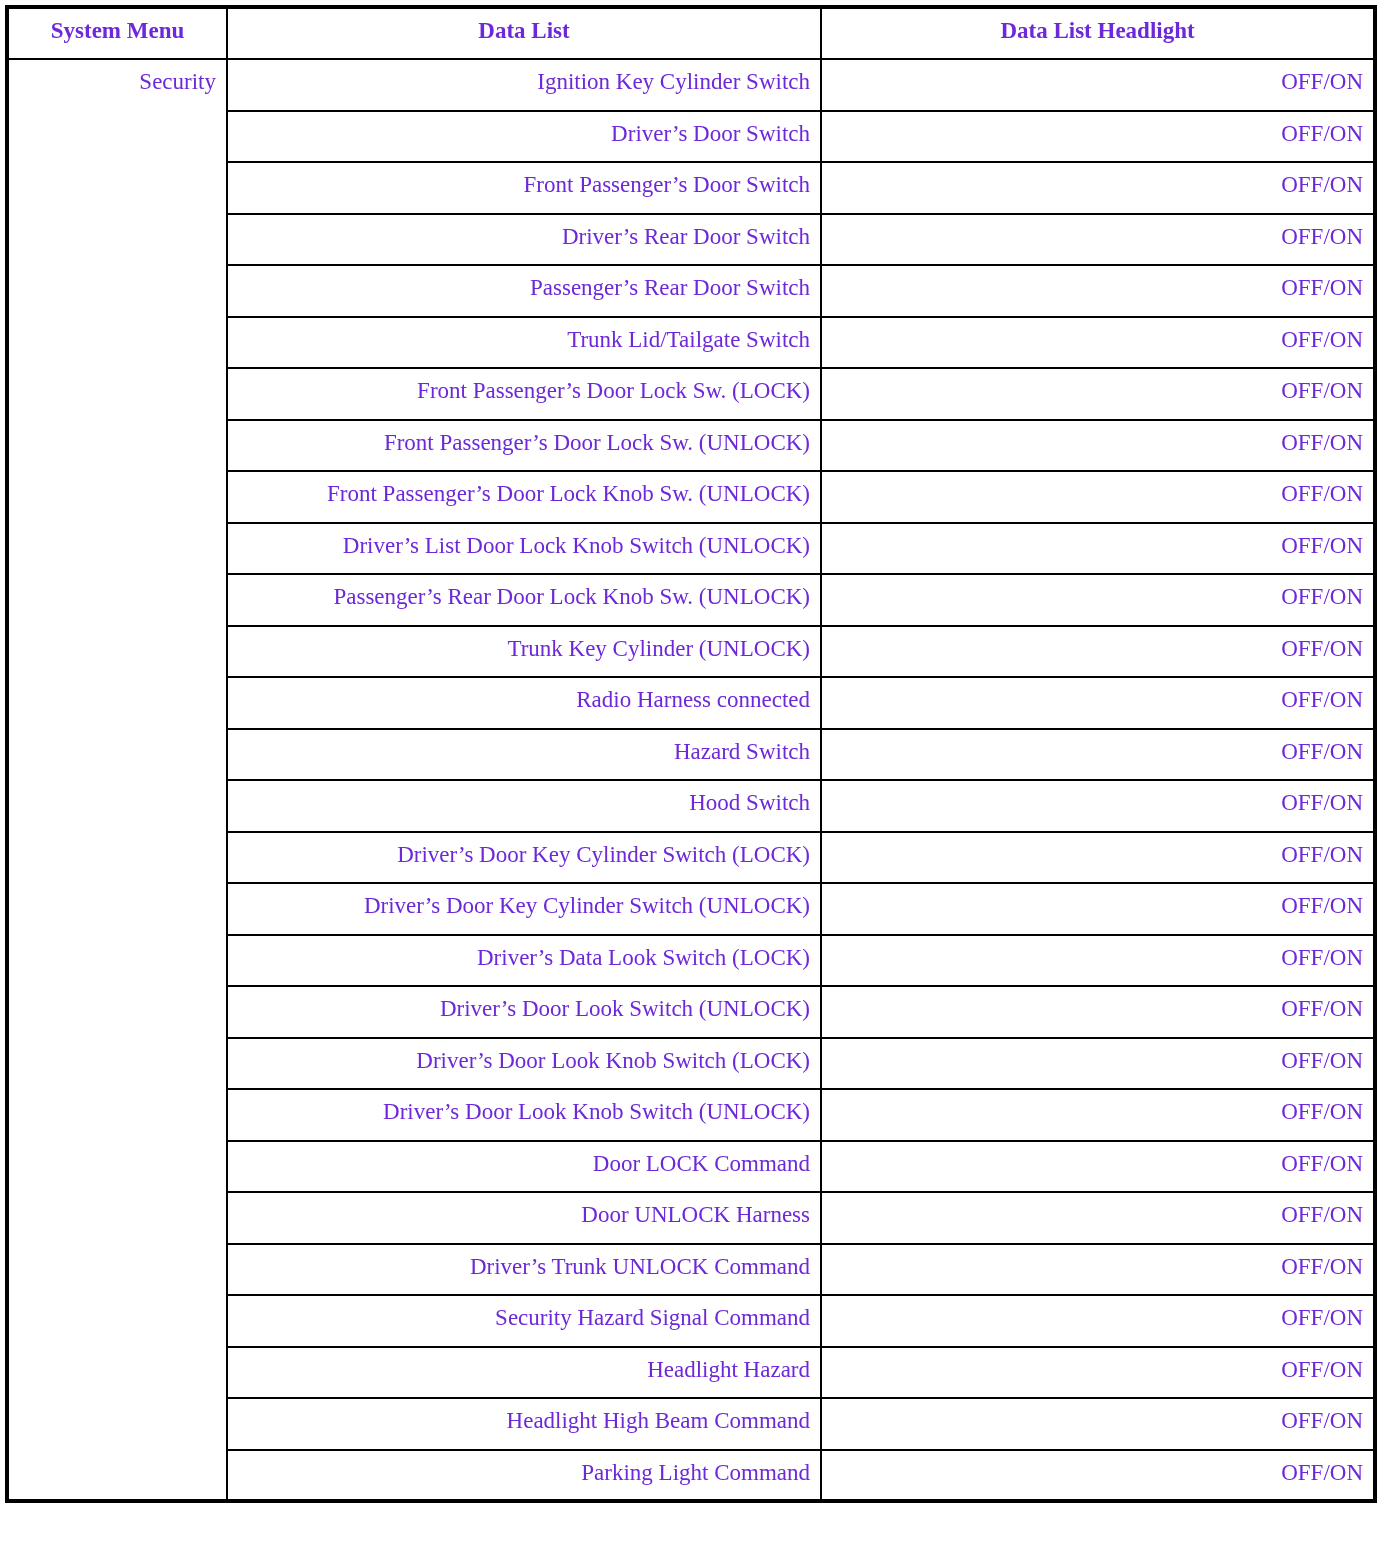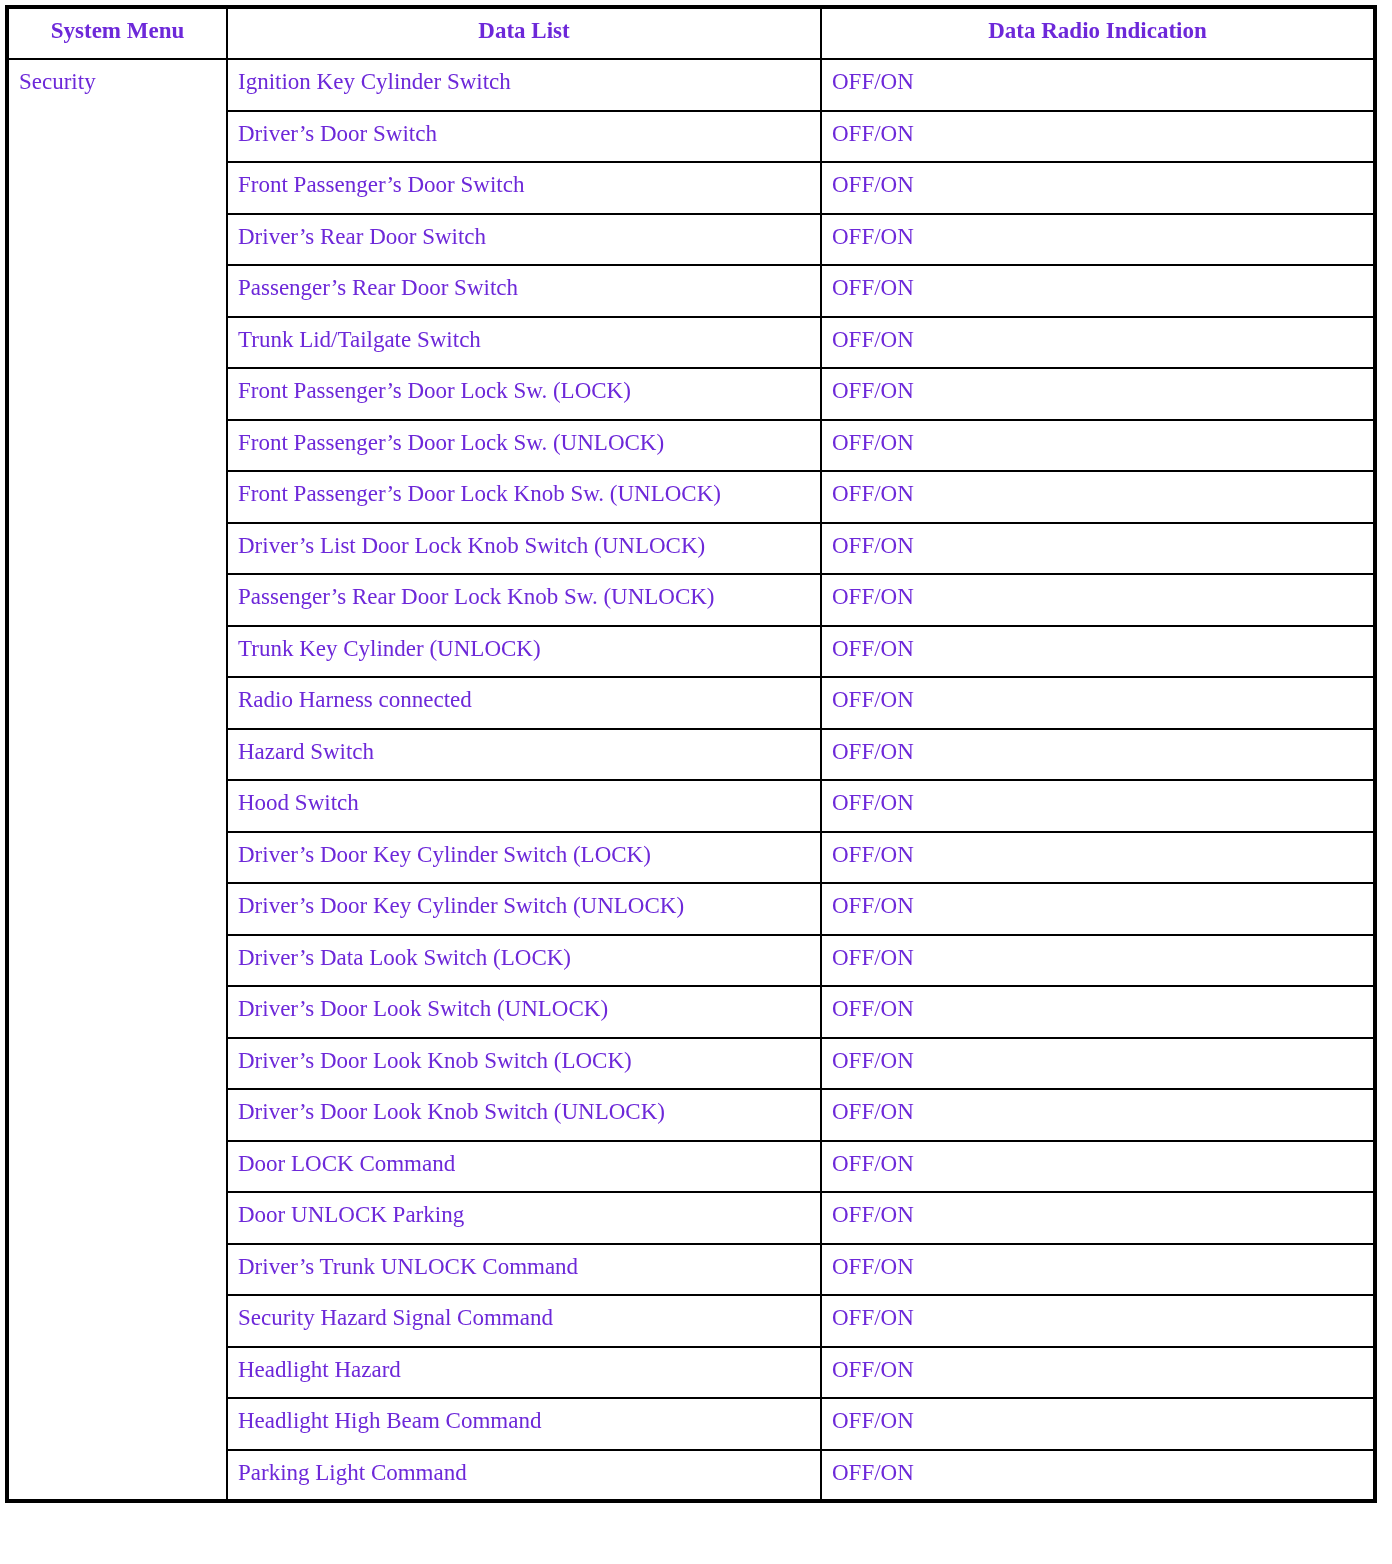--- a/index.html
+++ b/index.html
@@ -14,20 +14,21 @@
     table-layout: fixed;
   }
   .tbl th, .tbl td {
     border: 2px solid #000;
     font-size: 23px;
     vertical-align: top;
     padding: 0 10px;
     height: 51.5px;
     line-height: 44px;
     box-sizing: border-box;
+    text-align: right;
   }
   .tbl th {
     font-weight: bold;
     text-align: center;
     height: 52px;
     line-height: 44px;
   }
   .tbl td.menu { border-bottom: none; }
   col.c1 { width: 220px; }
   col.c2 { width: 594px; }
@@ -39,21 +40,21 @@
 <table class="tbl">
   <colgroup>
       <col class="c1">
       <col class="c2">
       <col class="c3">
     </colgroup>
   <thead>
     <tr>
       <th>System Menu</th>
       <th>Data List</th>
-      <th>Data Radio Indication</th>
+      <th>Data List Headlight</th>
     </tr>
   </thead>
   <tbody id="tbody">
       <tr>
         <td class="menu" rowspan="28">Security</td>
         <td>Ignition Key Cylinder Switch</td>
         <td>OFF/ON</td>
       </tr>
       <tr>
         <td>Driver’s Door Switch</td>
@@ -133,21 +134,21 @@
       </tr>
       <tr>
         <td>Driver’s Door Look Knob Switch (UNLOCK)</td>
         <td>OFF/ON</td>
       </tr>
       <tr>
         <td>Door LOCK Command</td>
         <td>OFF/ON</td>
       </tr>
       <tr>
-        <td>Door UNLOCK Parking</td>
+        <td>Door UNLOCK Harness</td>
         <td>OFF/ON</td>
       </tr>
       <tr>
         <td>Driver’s Trunk UNLOCK Command</td>
         <td>OFF/ON</td>
       </tr>
       <tr>
         <td>Security Hazard Signal Command</td>
         <td>OFF/ON</td>
       </tr>

